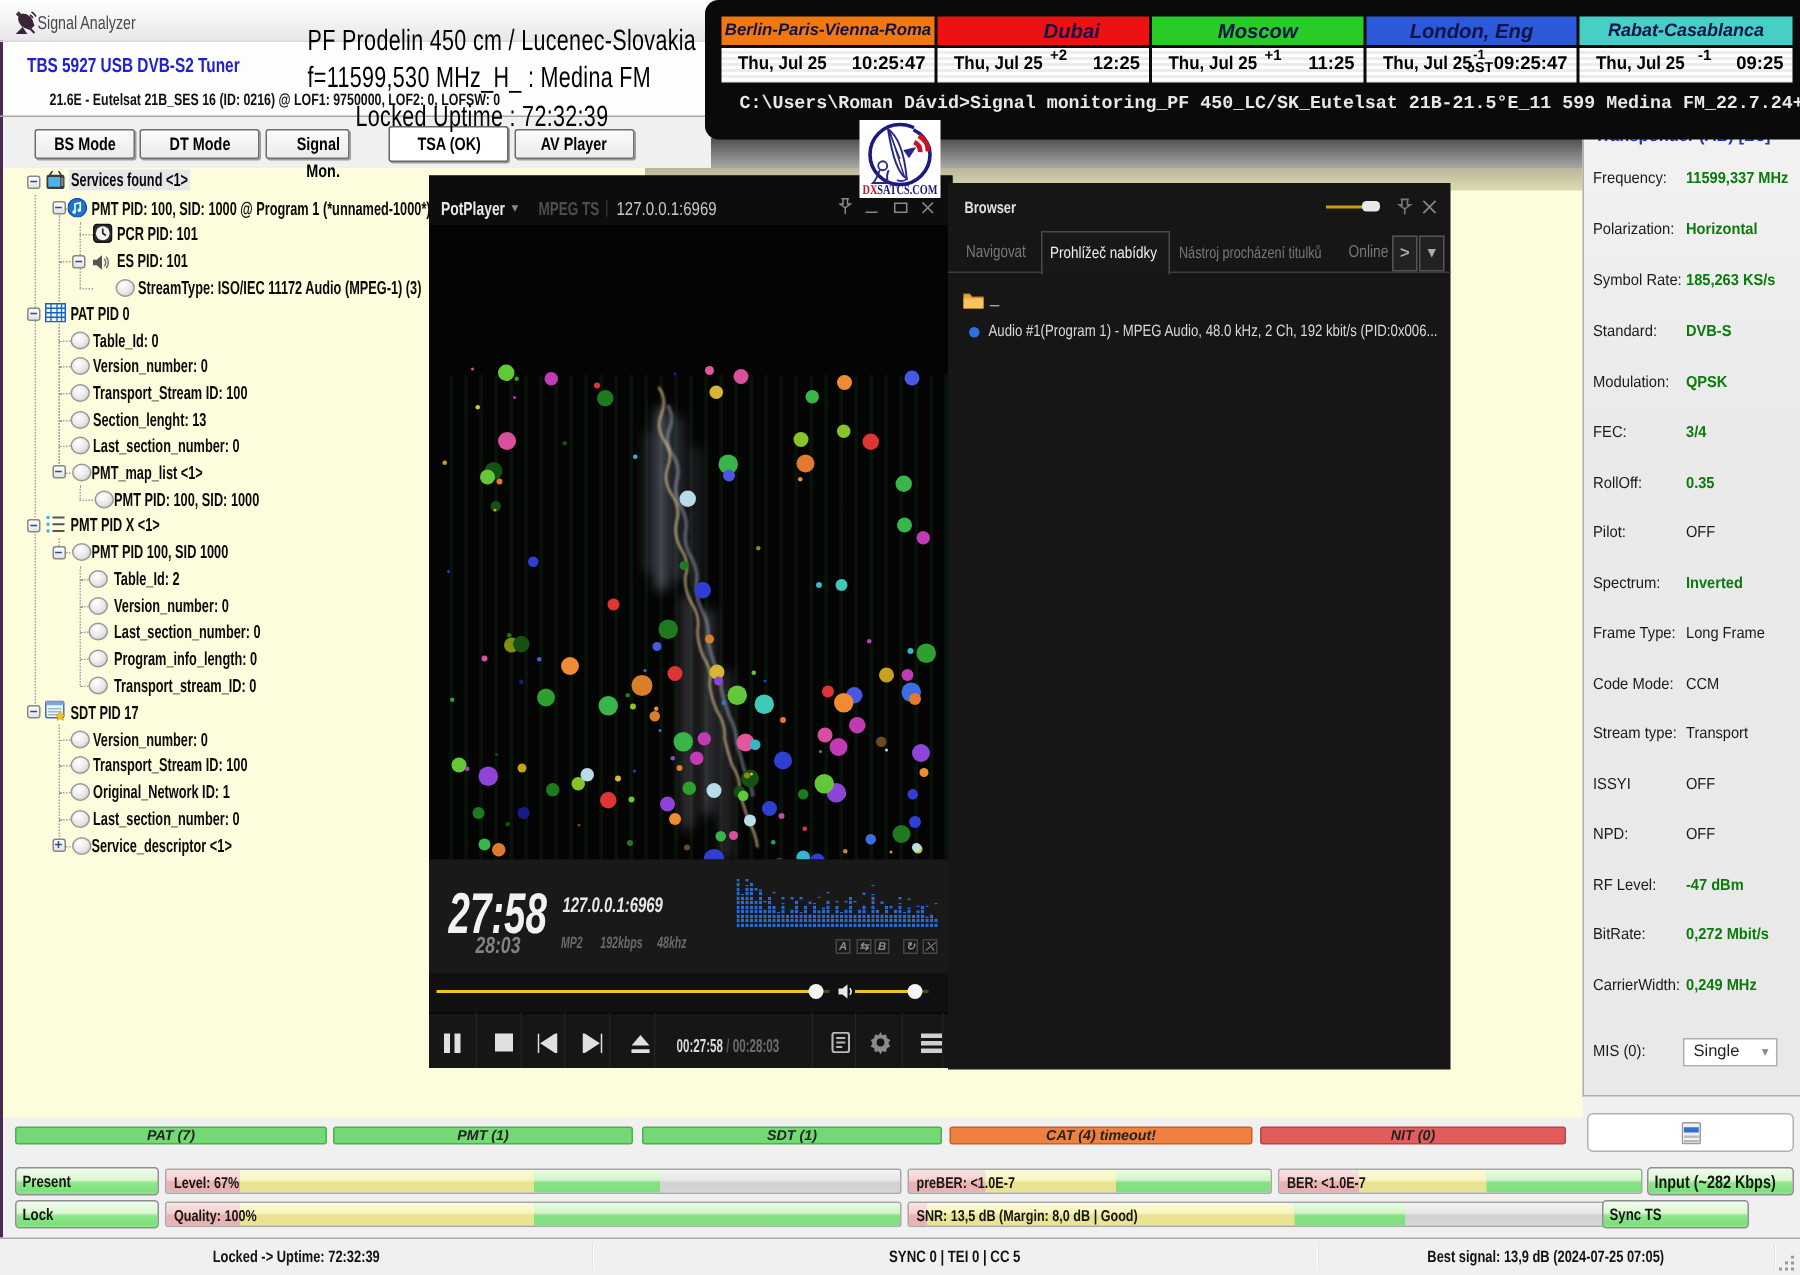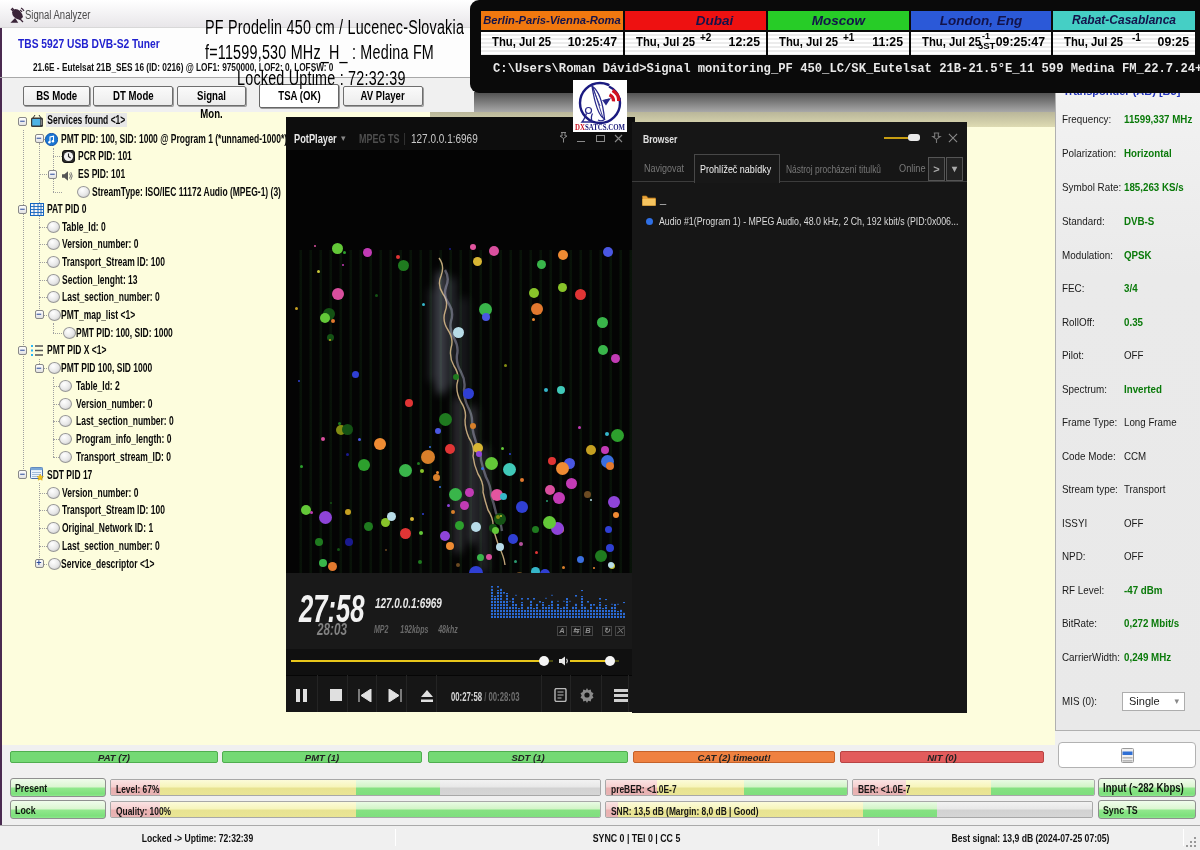--- a/index.html
+++ b/index.html
@@ -543,21 +543,21 @@
     <svg style="position:absolute;left:62px;top:5px" width="13" height="15">
       <rect x="0.5" y="0.5" width="12" height="14" rx="1" fill="#f0f0f0" stroke="#9a9a9a"></rect>
       <rect x="1.5" y="3.5" width="10" height="3.5" fill="#2f6fd4"></rect>
       <rect x="1.5" y="9" width="10" height="1.6" fill="#b8b8b8"></rect>
       <rect x="1.5" y="12" width="10" height="1.6" fill="#b8b8b8"></rect>
     </svg>
   </div>
 <div class="tbar" style="left:10px;width:208px;background:#74d974;border:1px solid #4fae4f;">PAT (7)</div>
 <div class="tbar" style="left:222px;width:200px;background:#74d974;border:1px solid #4fae4f;">PMT (1)</div>
 <div class="tbar" style="left:428px;width:200px;background:#74d974;border:1px solid #4fae4f;">SDT (1)</div>
-<div class="tbar" style="left:633px;width:202px;background:#ef8140;border:1px solid #c4622a;">CAT (2) timeout!</div>
+<div class="tbar" style="left:633px;width:202px;background:#ef8140;border:1px solid #c4622a;">CAT (4) timeout!</div>
 <div class="tbar" style="left:840px;width:204px;background:#e25c5c;border:1px solid #b84444;">NIT (0)</div>
 <div class="gbtn" style="left:10px;top:778px;width:96px;height:19px;line-height:18px;padding-left:4px;font-size:11px;"><span style="display:inline-block;transform:scaleX(0.8);transform-origin:left top;">Present</span></div>
 <div class="bart" style="left:110px;top:779px;width:491px;">
     <div class="seg pinkseg" style="left:0px;width:49px;"></div>
     <div class="seg yelseg" style="left:49px;width:196px;"></div>
     <div class="seg grnseg" style="left:245px;width:84px;"></div>
     <div class="seg gryseg" style="left:329px;width:162px;"></div>
     <div class="bartxt">Level: 67%</div>
   </div>
 <div class="bart" style="left:605px;top:779px;width:243px;">
@@ -580,21 +580,21 @@
     <div class="seg grnseg" style="left:245px;width:246px;"></div>
     <div class="bartxt">Quality: 100%</div>
   </div>
 <div class="bart" style="left:605px;top:801px;width:488px;">
     <div class="seg pinkseg" style="left:0px;width:12px;"></div>
     <div class="seg yelseg" style="left:12px;width:245px;"></div>
     <div class="seg grnseg" style="left:257px;width:74px;"></div>
     <div class="seg gryseg" style="left:331px;width:157px;"></div>
     <div class="bartxt">SNR: 13,5 dB (Margin: 8,0 dB | Good)</div>
   </div>
-<div class="gbtn" style="left:1098px;top:800px;width:98px;height:19px;line-height:18px;padding-left:4px;font-size:11px;"><span style="display:inline-block;transform:scaleX(0.8);transform-origin:left top;">Sync TS</span></div>
+<div class="gbtn" style="left:1068px;top:800px;width:98px;height:19px;line-height:18px;padding-left:4px;font-size:11px;"><span style="display:inline-block;transform:scaleX(0.8);transform-origin:left top;">Sync TS</span></div>
 <div style="position:absolute;left:0;top:825px;width:1200px;height:25px;background:#f0f0f0;border-top:1px solid #aaa;"></div>
 <div style="position:absolute;left:395px;top:829px;width:1px;height:17px;background:#9a9a9a;border-right:1px solid #fff;"></div>
 <div style="position:absolute;left:878px;top:829px;width:1px;height:17px;background:#9a9a9a;border-right:1px solid #fff;"></div>
 <div style="position:absolute;left:1183px;top:829px;width:1px;height:17px;background:#9a9a9a;border-right:1px solid #fff;"></div>
 <div style="position:absolute;left:0px;top:832px;width:395px;text-align:center;font-size:11px;font-weight:bold;color:#111;transform:scaleX(0.78);">Locked -&gt; Uptime: 72:32:39</div>
 <div style="position:absolute;left:395px;top:832px;width:483px;text-align:center;font-size:11px;font-weight:bold;color:#111;transform:scaleX(0.8);">SYNC 0 | TEI 0 | CC 5</div>
 <div style="position:absolute;left:878px;top:832px;width:305px;text-align:center;font-size:11px;font-weight:bold;color:#111;transform:scaleX(0.78);">Best signal: 13,9 dB (2024-07-25 07:05)</div>
 <svg style="position:absolute;left:1186px;top:837px" width="11" height="11">
     <g fill="#999">
       <rect x="8" y="0" width="2" height="2"></rect>
@@ -613,21 +613,21 @@
 <path d="M2 3 L8 9 M3 2 L9 8" stroke="#3a2438" stroke-width="1.2"></path>
 <path d="M12 2 a7 7 0 0 1 3 3 M11 4 a5 5 0 0 1 2 2" stroke="#3a2438" stroke-width="1.1" fill="none"></path>
 <path d="M3 6 q0 6 8 8 l3 -3 q-2 -8 -8 -8 z" fill="#3a2438"></path>
 <path d="M9 11 L14 16 M6 13 l-3 3 h5 z" stroke="#3a2438" stroke-width="1.3" fill="#3a2438"></path>
   </svg>
 <div style="position:absolute;left:25px;top:8px;font-size:12.5px;color:#4a4a4a;transform:scaleX(0.76);transform-origin:left top;">Signal Analyzer</div>
 <div style="position:absolute;left:18px;top:36px;font-size:13.5px;font-weight:bold;color:#2121cf;transform:scaleX(0.76);transform-origin:left top;white-space:nowrap;">TBS 5927 USB DVB-S2 Tuner</div>
 <div style="position:absolute;left:33px;top:61px;font-size:11px;font-weight:bold;color:#111;transform:scale(0.75,1);transform-origin:left top;white-space:nowrap;">21.6E - Eutelsat 21B_SES 16 (ID: 0216) @ LOF1: 9750000, LOF2: 0, LOFSW: 0</div>
 <div class="tabbtn" style="left:23px;width:67px;"><span style="display:inline-block;transform:scaleX(0.8);transform-origin:center top;">BS Mode</span></div>
 <div class="tabbtn" style="left:93px;width:80px;"><span style="display:inline-block;transform:scaleX(0.8);transform-origin:center top;">DT Mode</span></div>
-<div class="tabbtn" style="left:177px;width:69px;"><span style="display:inline-block;transform:scaleX(0.8);transform-origin:center top;">Signal Mon.</span></div>
+<div class="tabbtn" style="left:177px;width:56px;text-align:right;"><span style="display:inline-block;transform:scaleX(0.8);transform-origin:center top;">Signal Mon.</span></div>
 <div class="tabbtn" style="left:343px;width:80px;"><span style="display:inline-block;transform:scaleX(0.8);transform-origin:center top;">AV Player</span></div>
 <div class="tabbtn" style="left:259px;width:80px;top:84px;height:24px;background:#fff;line-height:22px;border-color:#666;"><span style="display:inline-block;transform:scaleX(0.8);transform-origin:center top;">TSA (OK)</span></div>
 <div style="position:absolute;left:205px;top:16px;font-size:19.5px;color:#000;white-space:nowrap;transform:scale(0.735,1);transform-origin:left top;letter-spacing:0.3px;">PF Prodelin 450 cm / Lucenec-Slovakia</div>
 <div style="position:absolute;left:205px;top:41px;font-size:19.5px;color:#000;white-space:nowrap;transform:scale(0.735,1);transform-origin:left top;letter-spacing:0.3px;">f=11599,530 MHz_H_ : Medina FM</div>
 <div style="position:absolute;left:237px;top:67px;font-size:19.5px;color:#000;white-space:nowrap;transform:scale(0.735,1);transform-origin:left top;letter-spacing:0.3px;">Locked Uptime : 72:32:39</div>
 <div style="position:absolute;left:470px;top:0;width:730px;height:93px;background:#0a0a0a;border-radius:9px 0 0 9px;"></div>
 <div class="clkh" style="left:481px;width:142px;background:#f1780f;font-size:11.2px;">Berlin-Paris-Vienna-Roma</div>
 <div class="clkh" style="left:625px;width:141px;background:#ee1111;font-size:13.5px;padding-left:38px;">Dubai</div>
 <div class="clkh" style="left:768px;width:141px;background:#27cc27;font-size:13.5px;">Moscow</div>
 <div class="clkh" style="left:911px;width:140px;background:#2b59d8;font-size:13.5px;">London, Eng</div>

